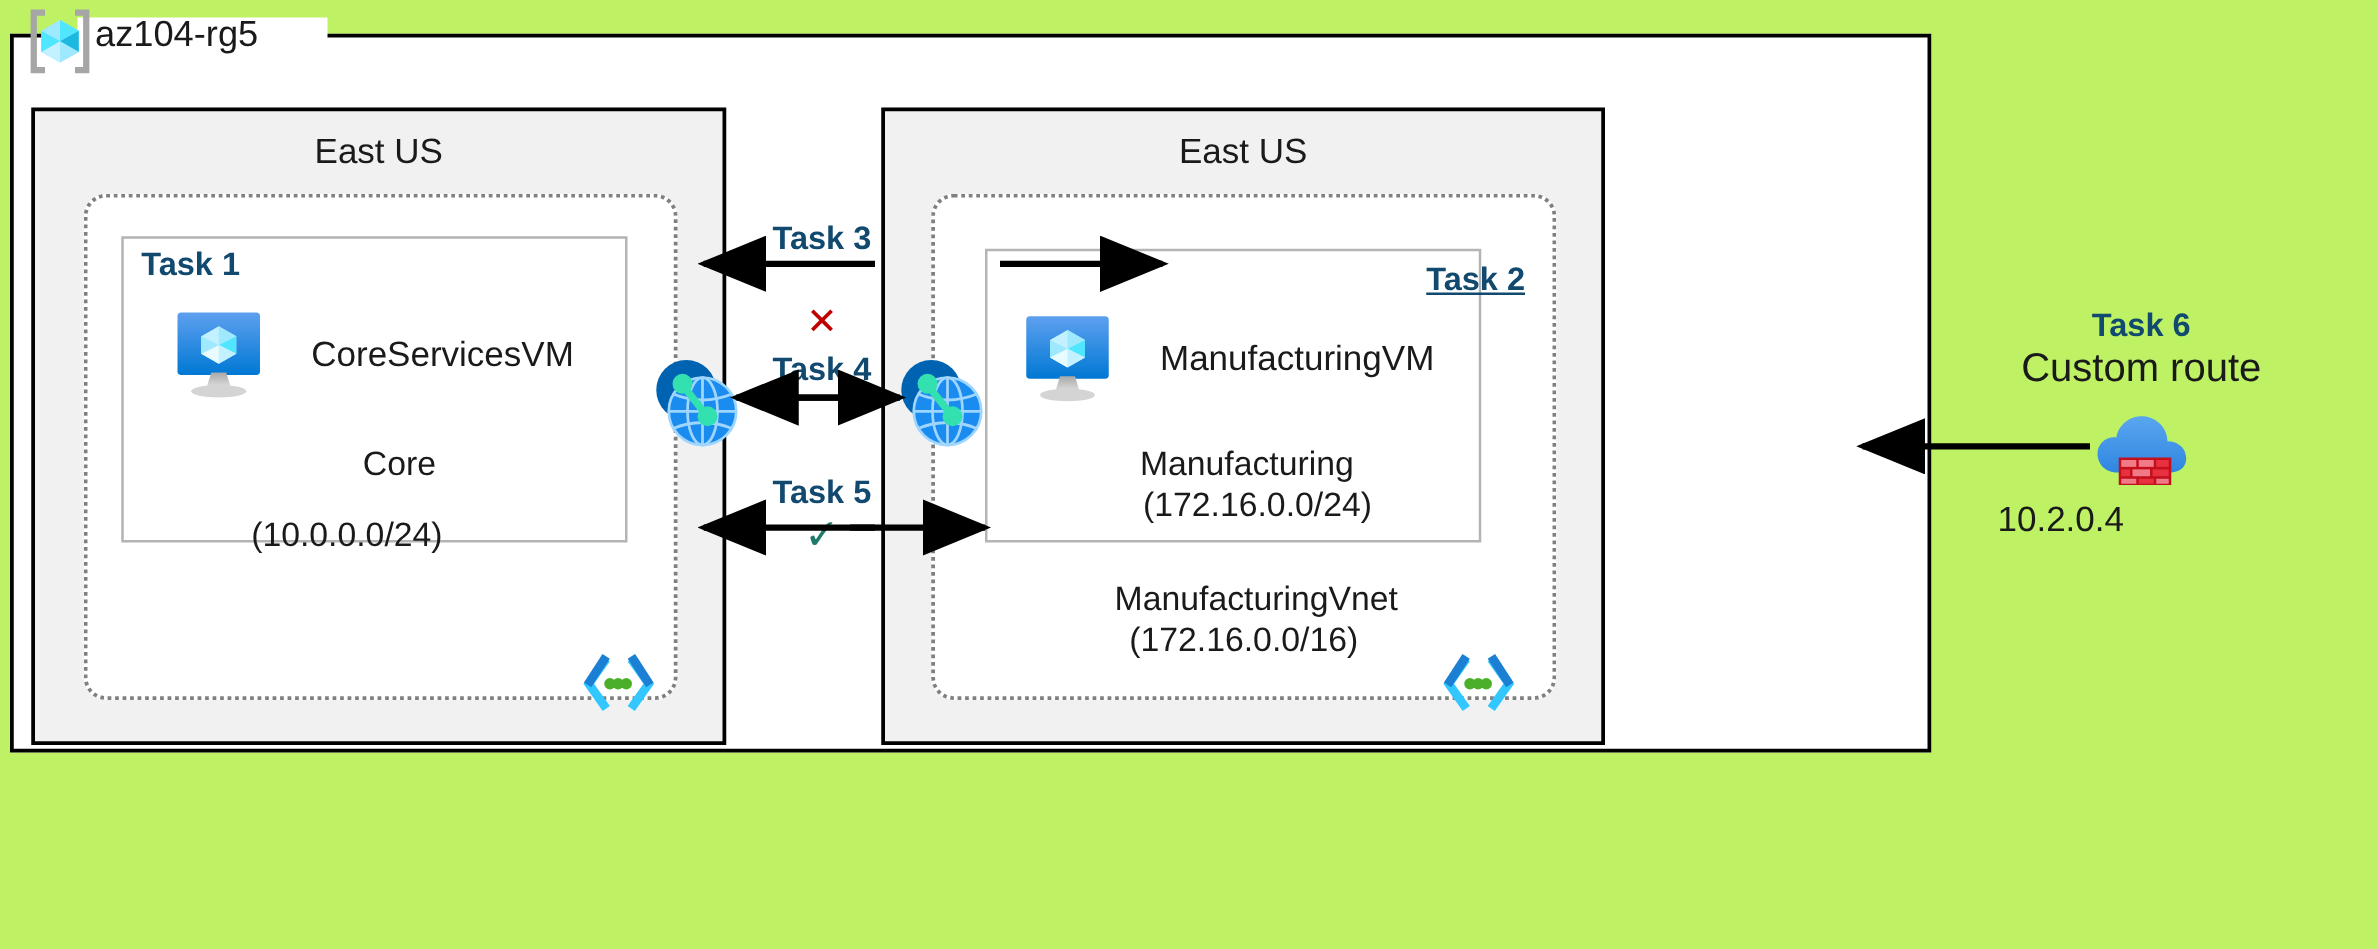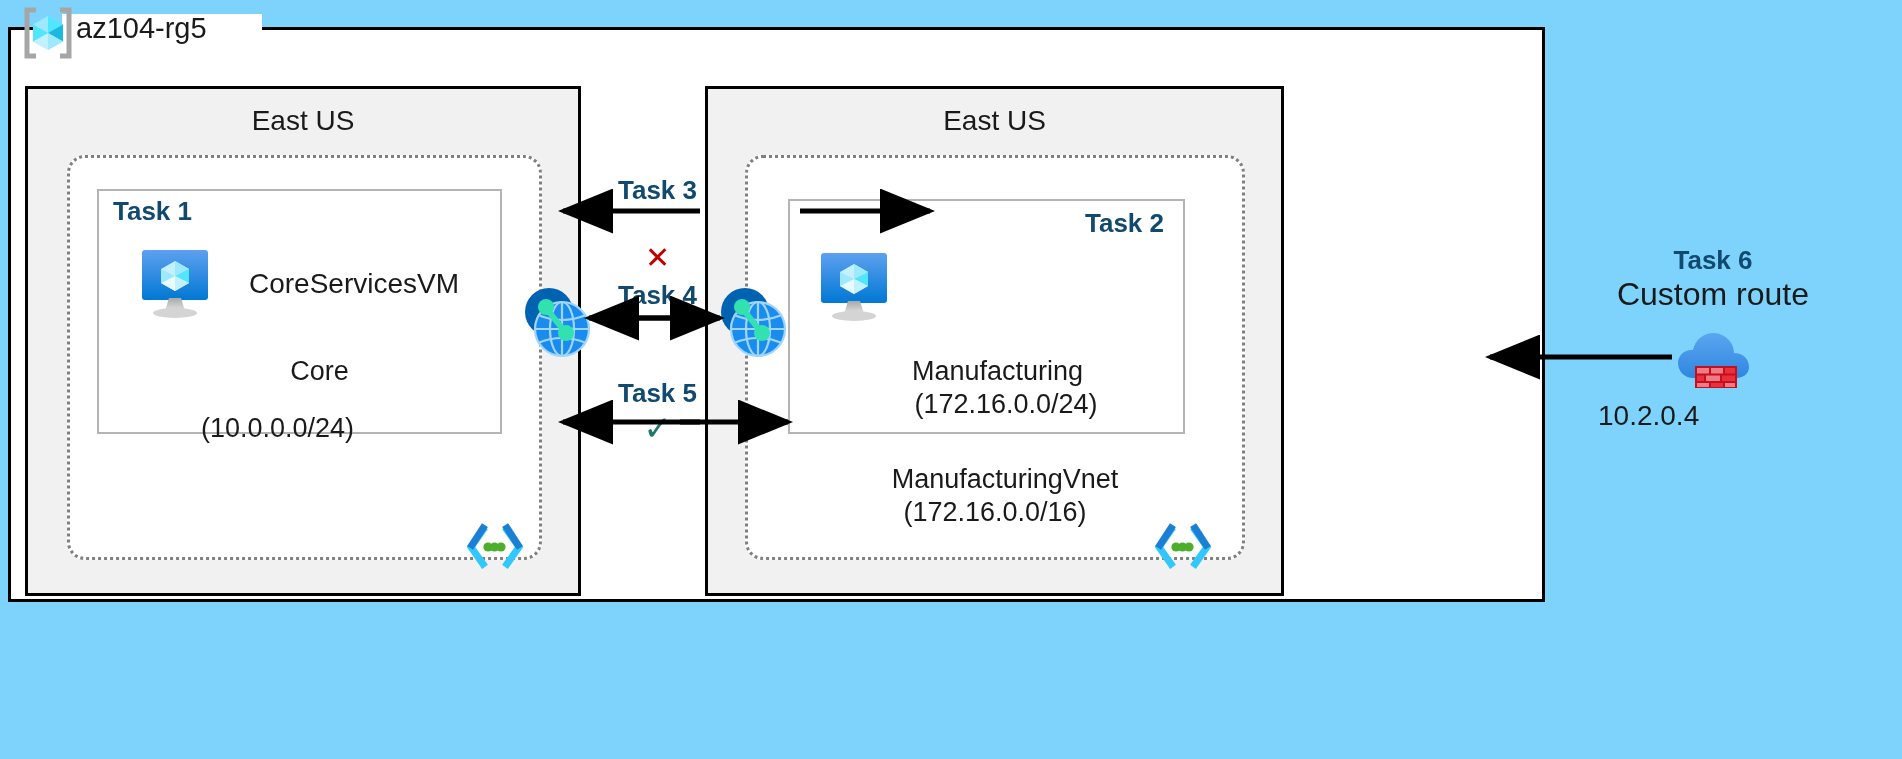--- a/index.html
+++ b/index.html
@@ -1,17 +1,17 @@
 <!DOCTYPE html>
 <html><head>
 <meta charset="utf-8">
 <style>
   html,body{margin:0;padding:0;background:#ffffff;}
   body{font-family:"Liberation Sans","DejaVu Sans",sans-serif;color:#000;}
-  #stage{position:relative;width:1902px;height:759px;background:#7dd3fc;overflow:hidden;}
+  #stage{position:relative;width:1902px;height:759px;background:#bef264;overflow:hidden;}
 
   
   .rg-box{position:absolute;left:8px;top:27px;width:1537px;height:575px;
           border:3px solid #000;box-sizing:border-box;background:#fff;}
   .rg-gap{position:absolute;left:62px;top:14px;width:200px;height:26px;background:#fff;}
   .rg-title{position:absolute;left:76px;top:14px;font-size:29px;color:#1a1a1a;
             white-space:nowrap;line-height:28px;}
   .rg-icon{position:absolute;left:22px;top:7px;width:52px;height:52px;}
 
   
@@ -139,21 +139,21 @@
     <path d="M19 6 L7 23 L19 40" fill="none" stroke="#32c8ff" stroke-width="7" stroke-linecap="square"></path>
     <path d="M19 4 L8 21" fill="none" stroke="#1b7fd4" stroke-width="7" stroke-linecap="square"></path>
     <path d="M43 6 L55 23 L43 40" fill="none" stroke="#32c8ff" stroke-width="7" stroke-linecap="square"></path>
     <path d="M43 4 L54 21" fill="none" stroke="#1b7fd4" stroke-width="7" stroke-linecap="square"></path>
     <circle cx="24" cy="23" r="4.6" fill="#4caf2a"></circle>
     <circle cx="30.5" cy="23" r="4.6" fill="#4caf2a"></circle>
     <circle cx="37" cy="23" r="4.6" fill="#4caf2a"></circle>
   </svg>
 
   <div class="subnet subnet-right"></div>
-  <div class="task-tag" style="left:1085px;top:208px;">Task 2</div>
+  <div class="task-tag" style="left:1141px;top:208px;text-decoration:underline;">Task 2</div>
 
   <div class="vm-row" style="left:812px;top:250px;">
     <svg style="width:88px;height:74px;" viewBox="0 0 88 74">
       <defs>
         <linearGradient id="scr2" x1="0" y1="0" x2="0" y2="1">
           <stop offset="0" stop-color="#5ea0ef"></stop>
             <stop offset="1" stop-color="#0078d4"></stop>
         </linearGradient>
         <linearGradient id="stand2" x1="0" y1="0" x2="0" y2="1">
           <stop offset="0" stop-color="#a8a8a8"></stop>
@@ -163,20 +163,21 @@
       <rect x="9" y="3" width="66" height="50" rx="3" fill="url(#scr2)"></rect>
       <path d="M36 51 L48 51 L52 64 L32 64 Z" fill="url(#stand2)"></path>
       <ellipse cx="42" cy="66" rx="22" ry="5" fill="#d4d4d4"></ellipse>
       <polygon points="42,14 56,22 56,36 42,44 28,36 28,22" fill="#c3f1ff"></polygon>
       <polygon points="42,14 56,22 42,29" fill="#9fe9ff"></polygon>
       <polygon points="42,29 56,22 56,36" fill="#50e6ff"></polygon>
       <polygon points="42,29 56,36 42,44" fill="#c3f1ff"></polygon>
       <polygon points="42,29 42,44 28,36" fill="#e8fbff"></polygon>
       <polygon points="42,29 28,36 28,22" fill="#9fe9ff"></polygon>
     </svg>
+    <span class="vm-name" style="margin-left:28px;">ManufacturingVM</span>
   </div>
 
   <div class="subnet-cidr" style="top:355px;left:788px;width:419px;">Manufacturing</div>
   <div class="subnet-cidr" style="top:388px;left:788px;width:436px;">(172.16.0.0/24)</div>
 
   <svg style="position:absolute;left:516px;top:281px;width:82px;height:82px;" viewBox="0 0 82 82">
     <circle cx="33" cy="31" r="24" fill="#0063b1"></circle>
     <circle cx="46" cy="48" r="27" fill="#1a8cf0"></circle>
     <g stroke="#9fd6ff" stroke-width="2.2" fill="none">
       <circle cx="46" cy="48" r="27"></circle>

